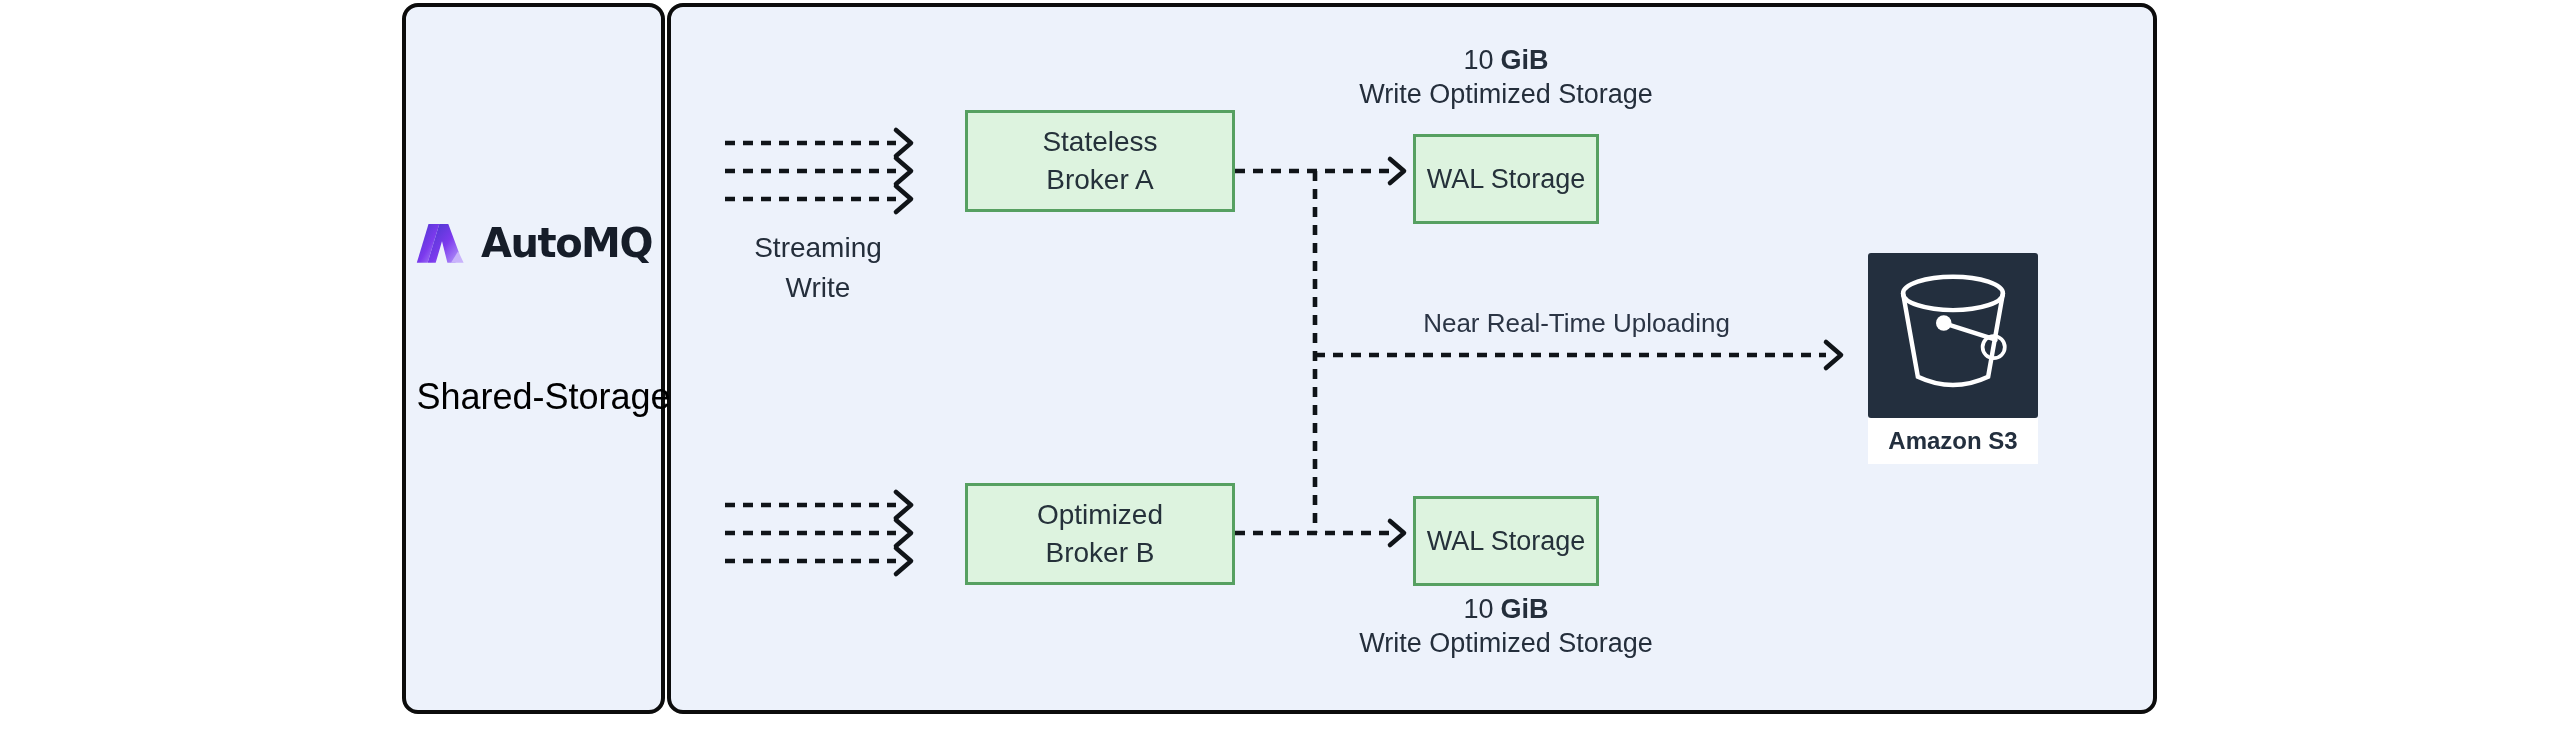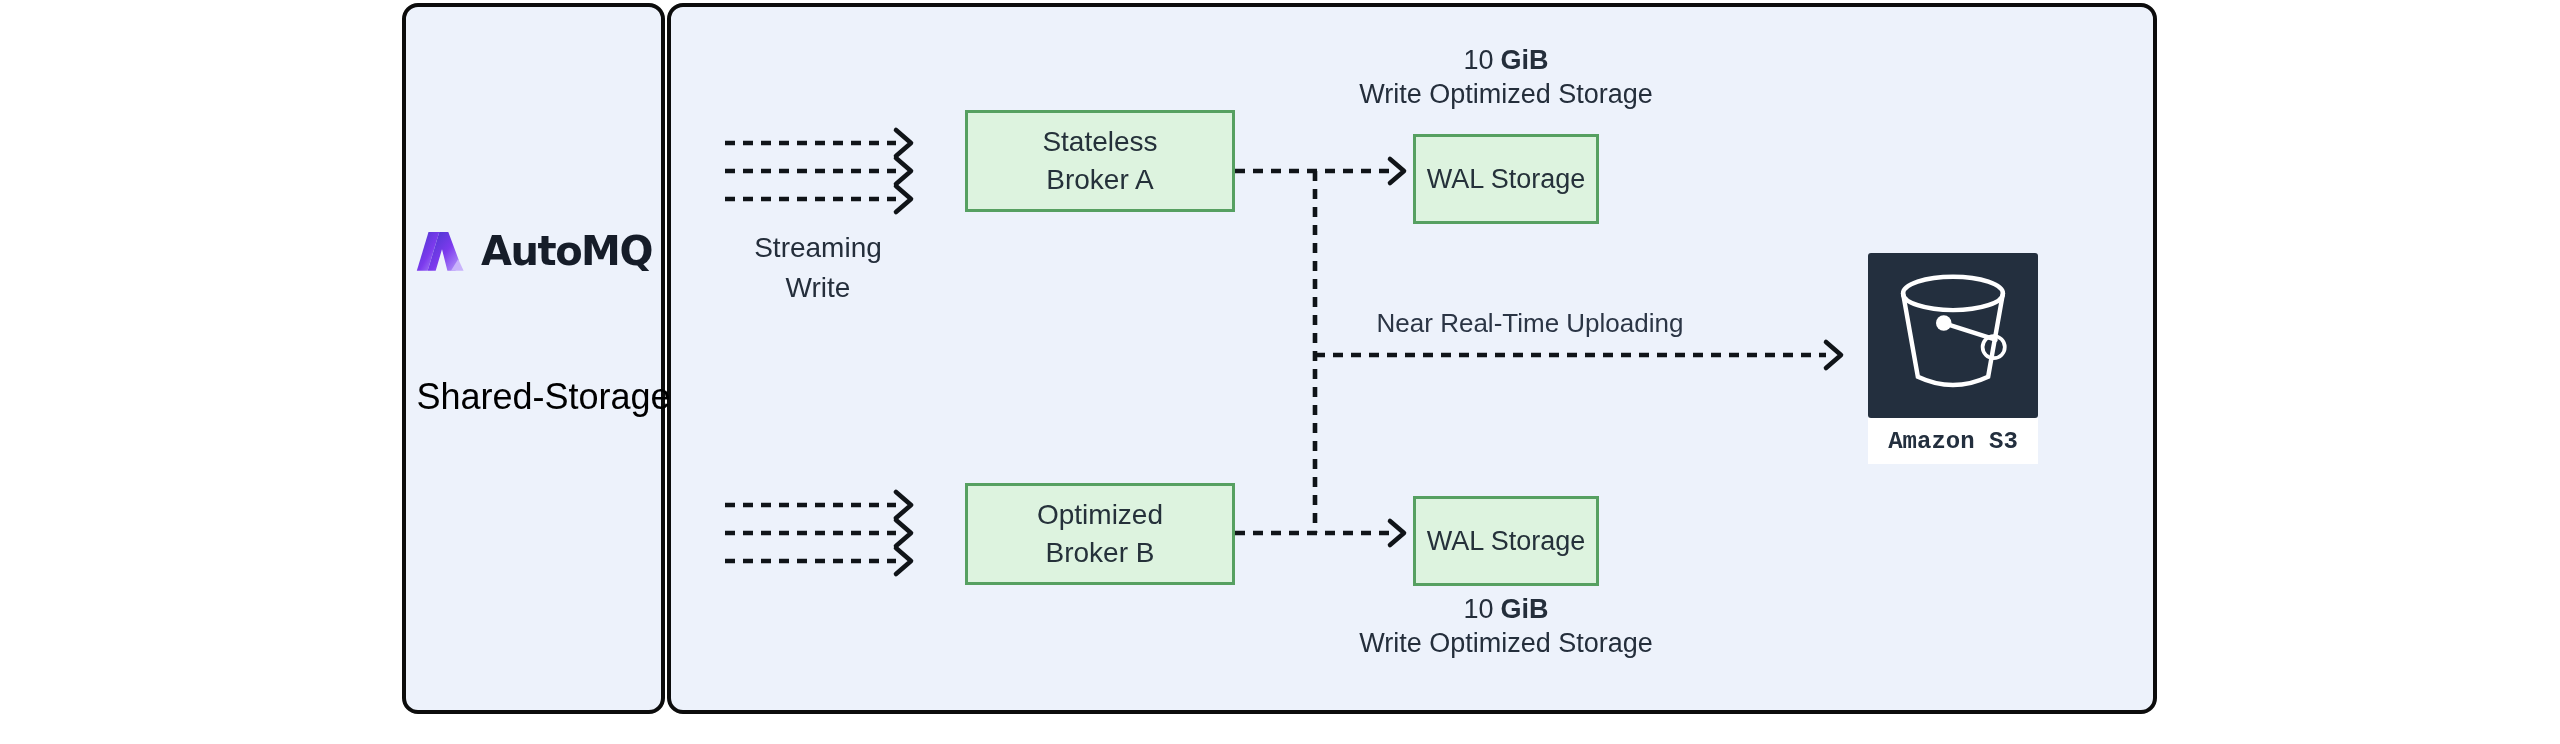--- a/index.html
+++ b/index.html
@@ -10,21 +10,21 @@
   .panel{
     position:absolute;top:3px;height:711px;box-sizing:border-box;
     background:#edf2fb;border:4px solid #0c0c0c;border-radius:16px;
   }
   #left-panel{left:402px;width:263px;}
   #main-panel{left:667px;width:1490px;}
 
   
   .brand-row{
     position:absolute;left:402px;top:214px;width:263px;height:58px;
-    display:flex;align-items:center;justify-content:center;gap:12px;margin-top:8px;
+    display:flex;align-items:center;justify-content:center;gap:12px;
   }
   .brand-text{
     font-family:"DejaVu Sans", sans-serif;font-weight:800;font-size:40px;
     color:#161d29;letter-spacing:-1.5px;
   }
   .sidebar-caption{
     position:absolute;left:402px;top:376px;width:283px;text-align:center;
     font-size:36px;color:#000000;
   }
 
@@ -45,26 +45,26 @@
   
   .size-note{position:absolute;left:1336px;width:340px;text-align:center;font-size:27px;line-height:34px;color:#242e3b;}
   #size-note-top{top:43px;}
   #size-note-bottom{top:592px;}
   .size-note .unit{font-weight:700;margin-left:7px;}
   #streaming-label{
     position:absolute;left:736px;top:228px;width:164px;text-align:center;
     font-size:28px;line-height:40px;color:#242e3b;
   }
   #upload-label{
-    position:absolute;left:1330px;top:308px;width:400px;text-align:center;
+    position:absolute;left:1330px;top:308px;width:400px;text-align:right;
     font-size:26px;color:#2b3545;
   }
 
   
-  #s3{position:absolute;left:1868px;top:253px;width:170px;font-family:Liberation Mono, monospace;}
+  #s3{position:absolute;left:1868px;top:253px;width:170px;}
   #s3 .s3-box{
     width:170px;height:165px;background:#232f3e;border-radius:3px;
     display:flex;align-items:center;justify-content:center;
   }
   #s3 .s3-label{
     width:170px;height:46px;background:#ffffff;display:flex;align-items:center;justify-content:center;
     font-weight:700;font-size:24px;color:#232f3e;
   }
 
   

